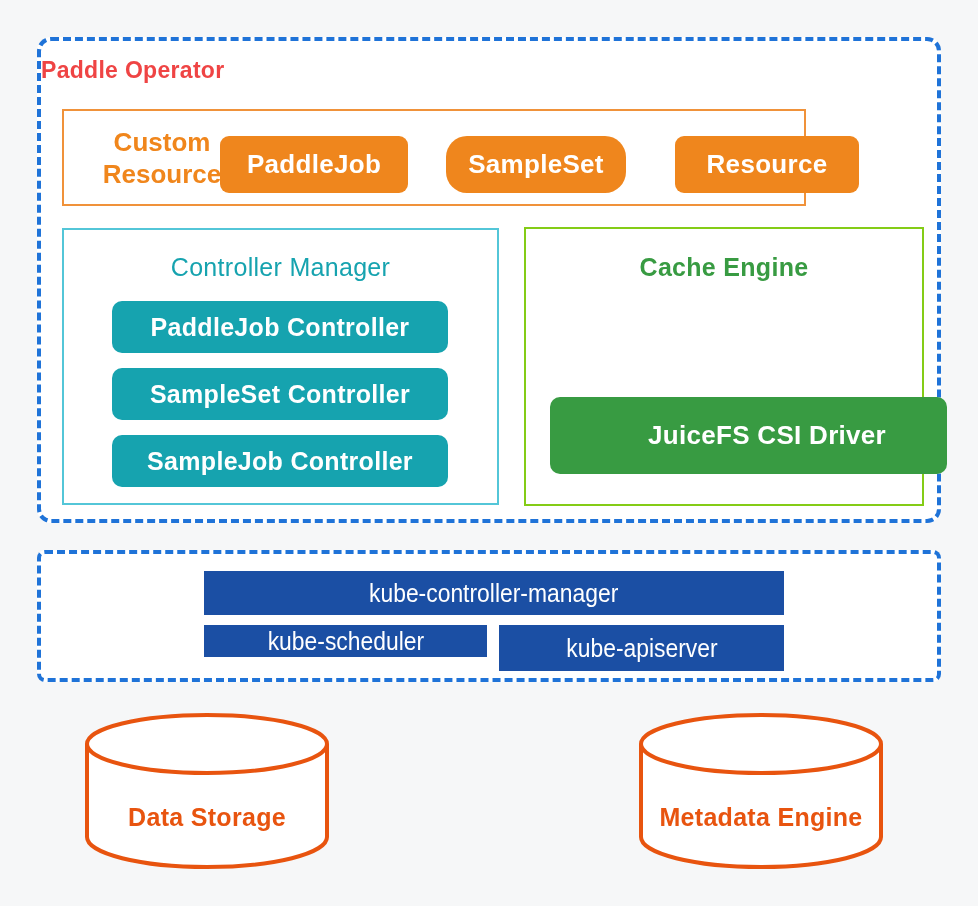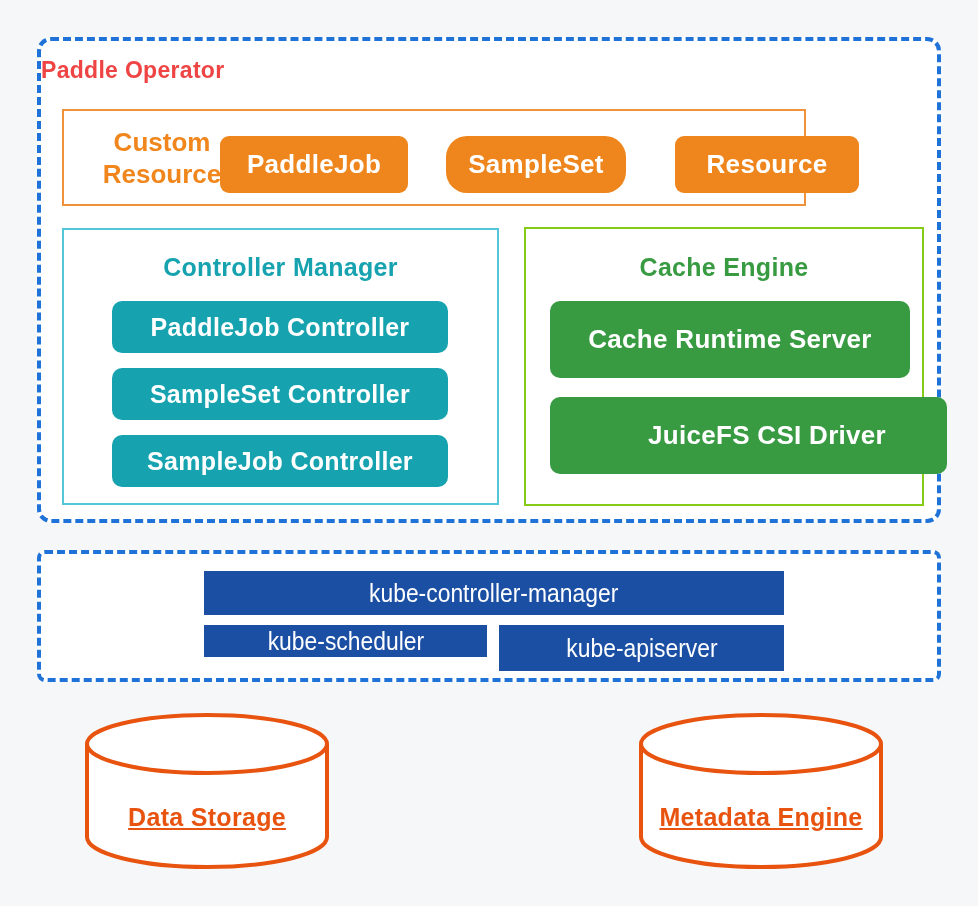--- a/index.html
+++ b/index.html
@@ -53,21 +53,21 @@
   .cr-btn-2{left:382px;width:180px;border-radius:21px;}
   .cr-btn-3{left:611px;width:184px;}
 
   
   .cm-box{
     position:absolute;left:21px;top:187px;width:437px;height:277px;
     border:2px solid #53c6d8;box-sizing:border-box;
   }
   .cm-title{
     margin-top:23px;text-align:center;
-    color:#16a3af;font-size:25px;font-weight:700;letter-spacing:.3px;
+    color:#16a3af;font-size:25px;font-weight:400;letter-spacing:.3px;
   }
   .cm-btn{
     position:absolute;left:48px;width:336px;height:52px;
     background:#16a3af;border-radius:10px;
     color:#ffffff;font-size:25px;font-weight:700;
     display:flex;align-items:center;justify-content:center;
     letter-spacing:.3px;
   }
   .cm-btn-1{top:71px;}
   .cm-btn-2{top:138px;}
@@ -106,21 +106,21 @@
   .kube-bar-3{left:458px;top:71px;width:285px;height:46px;}
 
   
   .cylinder{position:absolute;width:248px;height:160px;}
   .cyl-data{left:83px;top:711px;}
   .cyl-meta{left:637px;top:711px;}
   .cylinder svg{position:absolute;left:0;top:0;}
   .cyl-label{
     position:absolute;left:0;top:92px;width:100%;
     text-align:center;
-    color:#e8540f;font-size:25px;font-weight:700;letter-spacing:.3px;text-decoration:underline;
+    color:#e8540f;font-size:25px;font-weight:700;letter-spacing:.3px;
   }
 </style>
 </head>
 <body>
 
 <div class="canvas">
 
   <div class="dashed-box paddle-box">
     <div class="paddle-title">Paddle Operator</div>
 
@@ -134,21 +134,20 @@
 
     <div class="cm-box">
       <div class="cm-title">Controller Manager</div>
       <div class="cm-btn cm-btn-1">PaddleJob Controller</div>
       <div class="cm-btn cm-btn-2">SampleSet Controller</div>
       <div class="cm-btn cm-btn-3">SampleJob Controller</div>
     </div>
 
     <div class="ce-box">
       <div class="ce-title">Cache Engine</div>
-      <div class="ce-btn ce-btn-1">Cache Runtime Server</div>
       <div class="ce-btn ce-btn-2">JuiceFS CSI Driver</div>
     </div>
   </div>
 
   <div class="dashed-box kube-box">
     <div class="kube-bar kube-bar-1">
       <span class="squeeze">kube-controller-manager</span>
     </div>
     <div class="kube-bar kube-bar-2">
       <span class="squeeze">kube-scheduler</span>

